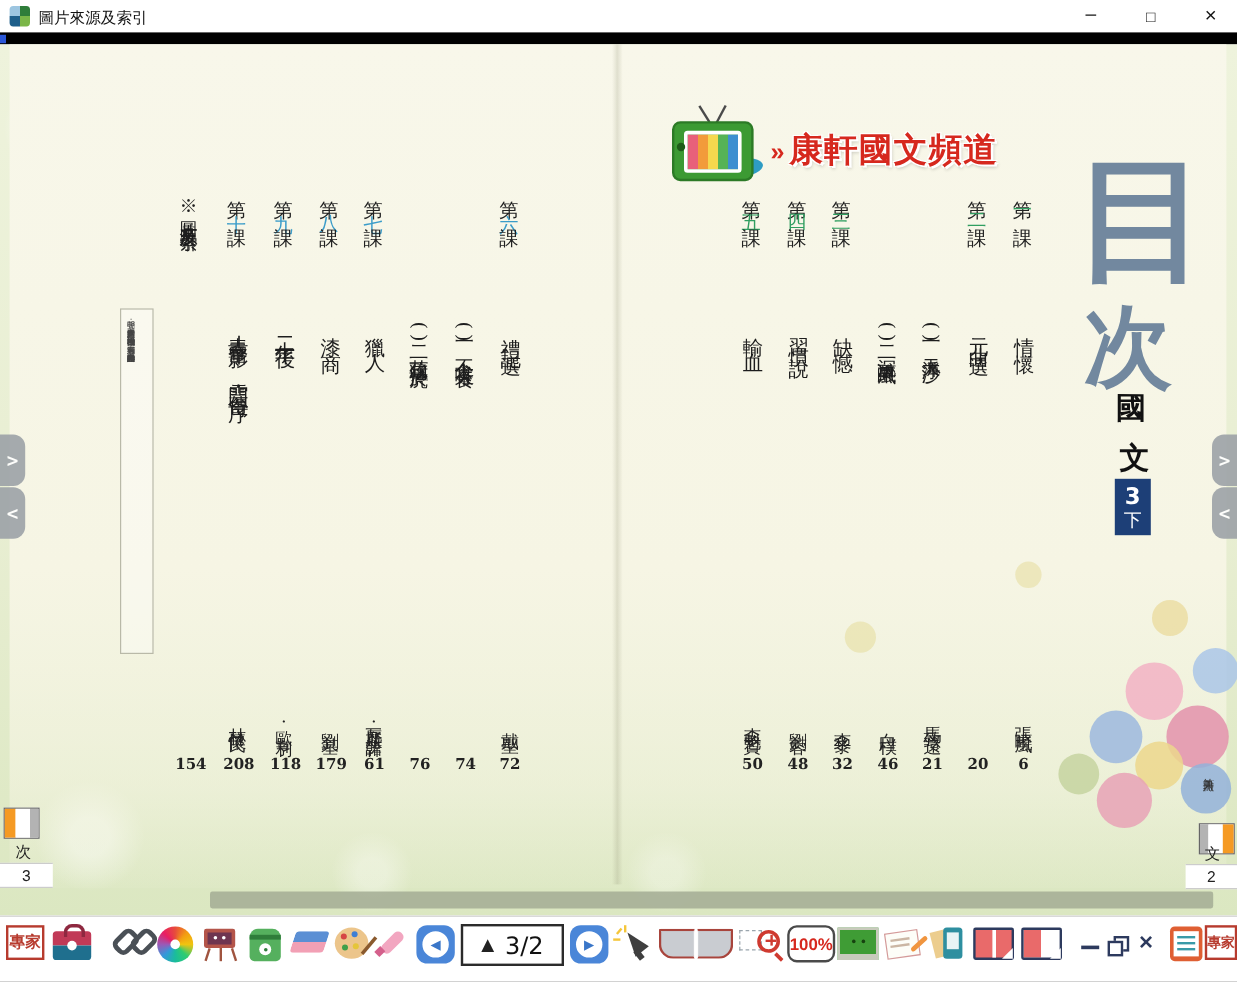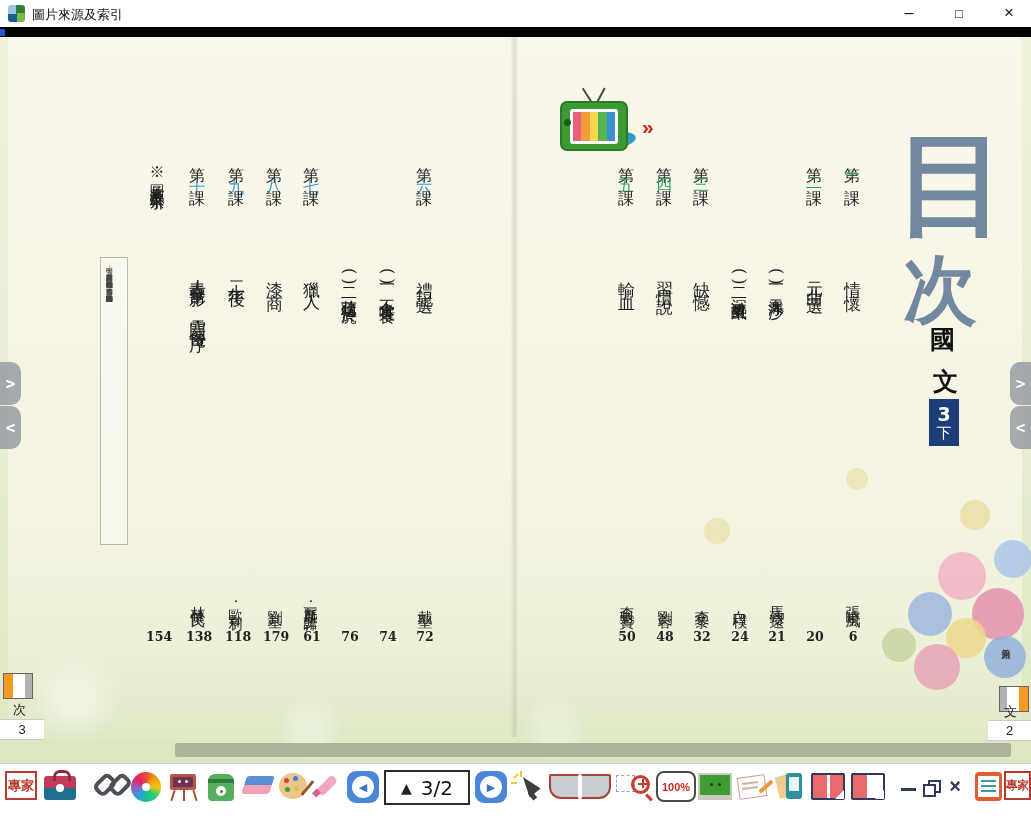--- a/index.html
+++ b/index.html
@@ -169,21 +169,21 @@
   .book .pgl{left:1px;border-radius:2px 0 0 12px;border-right:1px solid #fff;}
   .book .pgr{left:33px;border-radius:0 2px 12px 0;border-left:1px solid #fff;}
   
   .zoomsel{position:relative;width:38px;height:32px;}
   .zoomsel .dash{position:absolute;left:0;top:4px;width:17px;height:15px;border:1px dashed #9aa5ad;}
   .zoomsel .mag{position:absolute;right:4px;top:4px;width:13px;height:13px;border:3px solid #cf3a30;border-radius:50%;}
   .zoomsel .plus-h{position:absolute;right:7px;top:12px;width:9px;height:2px;background:#cf3a30;}
   .zoomsel .plus-v{position:absolute;right:10px;top:8px;width:2px;height:9px;background:#cf3a30;}
   .zoomsel .handle{position:absolute;right:1px;bottom:4px;width:8px;height:3px;background:#cf3a30;transform:rotate(45deg);}
   .zoom100{left:656px;width:40px;height:31px;border:2px solid #4a4a4a;border-radius:8px;background:#fff;box-sizing:border-box;
-    font-size:11px;font-weight:bold;color:var(--banner-red,#d6281e);font-family:"Liberation Sans",sans-serif;}
+    font-size:14px;font-weight:bold;color:var(--banner-red,#d6281e);font-family:"Liberation Sans",sans-serif;}
   
   .gboard{position:relative;width:34px;height:27px;background:#3f9c35;border:2px solid #c8cabc;border-bottom:5px solid #c8cabc;box-sizing:border-box;}
   .gboard i{position:absolute;top:8px;width:3px;height:3px;background:#16430f;border-radius:50%;}
   
   .notepp{position:relative;width:34px;height:30px;}
   .notepp .paper{position:absolute;left:2px;top:4px;width:26px;height:20px;background:#fdfdf8;border:1px solid #d49a9a;transform:rotate(-8deg);}
   .notepp .ln{position:absolute;left:6px;width:16px;height:2px;background:#cbb6a4;transform:rotate(-8deg);}
   .notepp .pencil{position:absolute;right:2px;top:6px;width:4px;height:17px;background:#f0953f;transform:rotate(48deg);border-radius:2px;}
   
   .phone{position:relative;width:36px;height:31px;}
@@ -243,20 +243,21 @@
   <div class="tv">
     <div class="tv-ant a1"></div>
       <div class="tv-ant a2"></div>
     <div class="tv-base"></div>
     <div class="tv-body">
         <div class="tv-screen"></div>
         <div class="tv-knob"></div>
       </div>
   </div>
   <span class="banner-chevron">»</span>
+  <span class="banner-text">康軒國文頻道</span>
 </div>
 
 <div class="toc-char toc-1">目</div>
 <div class="toc-char toc-2">次</div>
 <div class="subj subj-1">國</div>
 <div class="subj subj-2">文</div>
 <div class="vol-box">
   <span class="vol-num">3</span>
   <span class="vol-suf">下</span>
 </div>
@@ -273,21 +274,21 @@
   <div class="pnum">20</div>
 </div>
 <div class="col pgR" style="left:765px">
   <div class="ttl ls2" style="font-size:16px"><span>(一)天淨沙</span><span class="sub-note">秋思</span></div>
   <div class="auth">馬致遠</div>
   <div class="pnum">21</div>
 </div>
 <div class="col pgR" style="left:728px">
   <div class="ttl ls2" style="font-size:16px"><span>(二)沉醉東風</span><span class="sub-note">漁父詞</span></div>
   <div class="auth">白樸</div>
-  <div class="pnum">24</div>
+  <div class="pnum">46</div>
 </div>
 <div class="col pgR" style="left:690px">
   <div class="hdr"><span>第</span><span class="h-num">三</span><span>課</span></div>
   <div class="ttl ls13"><span>缺憾</span></div>
   <div class="auth">李黎</div>
   <div class="pnum">32</div>
 </div>
 <div class="col pgR" style="left:653px">
   <div class="hdr"><span>第</span><span class="h-num">四</span><span>課</span></div>
   <div class="ttl ls8"><span>習慣說</span></div>
@@ -330,21 +331,21 @@
 <div class="col pgL" style="left:225px">
   <div class="hdr"><span>第</span><span class="h-num">九</span><span>課</span></div>
   <div class="ttl ls3"><span>二十年後</span></div>
   <div class="auth long">歐·亨利</div>
   <div class="pnum">118</div>
 </div>
 <div class="col pgL" style="left:186px">
   <div class="hdr"><span>第</span><span class="h-num">十</span><span>課</span></div>
   <div class="ttl ls3"><span>青春留影──雲門・傳奇序</span></div>
   <div class="auth">林懷民</div>
-  <div class="pnum">138</div>
+  <div class="pnum">208</div>
 </div>
 <div class="col pgL" style="left:146px">
   <div class="ttl ls2 top0"><span>※圖片來源及索引</span></div>
   <div class="pnum">154</div>
 </div>
 
 <div class="note-box">
   <div>聲明：本書所選錄之圖文，均已盡可能取得授權，如有遺漏者，尚請原作者主動與本公司聯絡。</div>
 </div>
 

